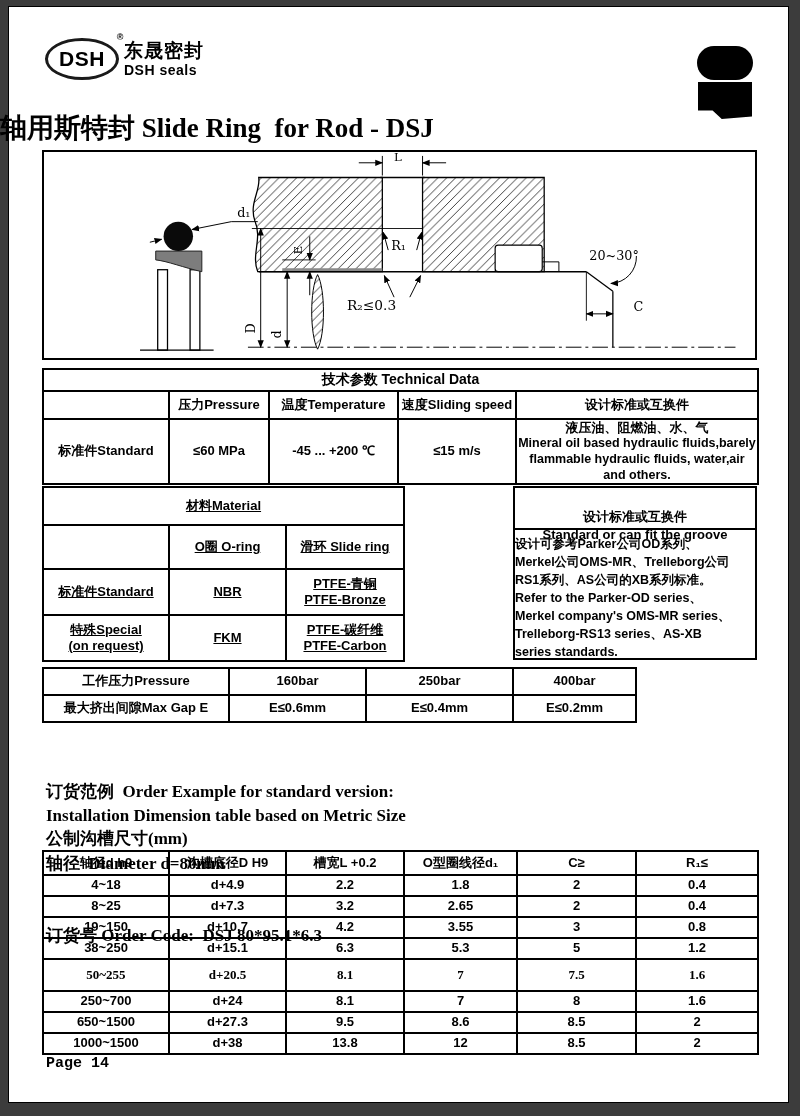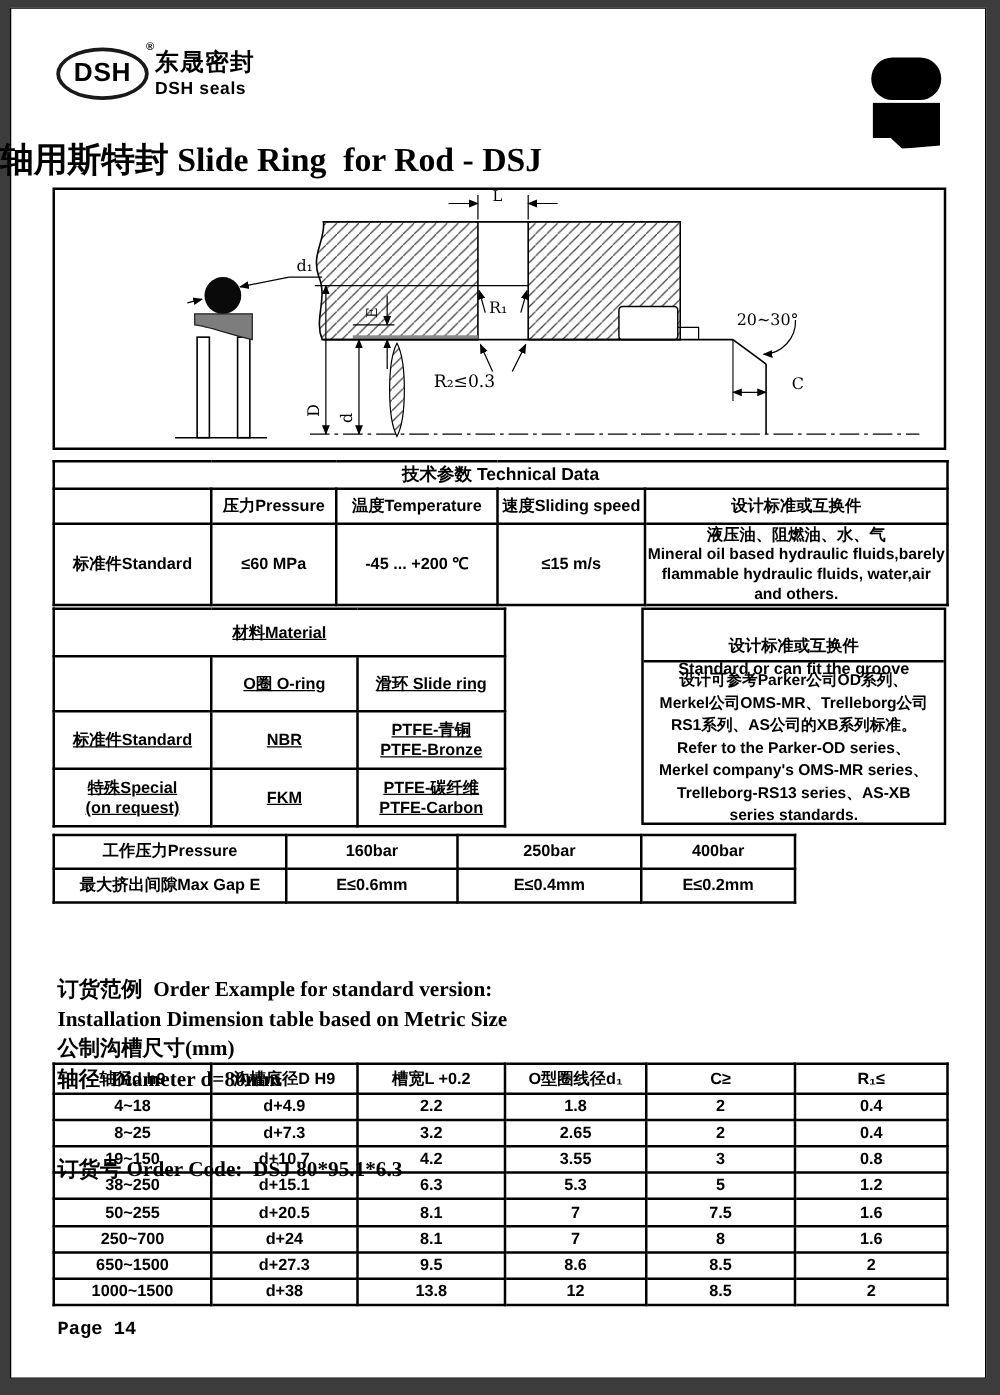--- a/index.html
+++ b/index.html
@@ -54,21 +54,21 @@
   .metric{ left: 42px; top: 850px; }
   .tech td.section-h { font-size: 14px; }
   .medium-en { font-size: 12.5px; }
 
   .design-box { left: 513px; top: 486px; width: 244px; height: 174px; border: 2px solid #000; }
   .design-head {
     border-bottom: 2px solid #000; height: 42px; text-align: center;
     font-weight: bold; font-size: 13px; padding-top: 20px; line-height: 1.35;
   }
   .design-body {
-    text-align: center; font-weight: bold; font-size: 12.5px;
+    text-align: left; font-weight: bold; font-size: 12.5px;
     padding-top: 5px; line-height: 18px;
   }
 
   .order-block {
     left: 46px; top: 732px; font-family: "Liberation Serif", serif;
     font-weight: bold; font-size: 17px; line-height: 24px; white-space: pre;
   }
   .metric-heading {
     left: 46px; top: 804px; font-family: "Liberation Serif", serif;
     font-weight: bold; font-size: 17px; line-height: 23px;
@@ -345,21 +345,21 @@
           <td>0.8</td>
         </tr>
         <tr style="height: 21px;">
           <td>38~250</td>
           <td>d+15.1</td>
           <td>6.3</td>
           <td>5.3</td>
           <td>5</td>
           <td>1.2</td>
         </tr>
-        <tr style="height: 22px;">
+        <tr style="height: 32px; font-family: Liberation Serif, serif;">
           <td>50~255</td>
           <td>d+20.5</td>
           <td>8.1</td>
           <td>7</td>
           <td>7.5</td>
           <td>1.6</td>
         </tr>
         <tr style="height: 21px;">
           <td>250~700</td>
           <td>d+24</td>

